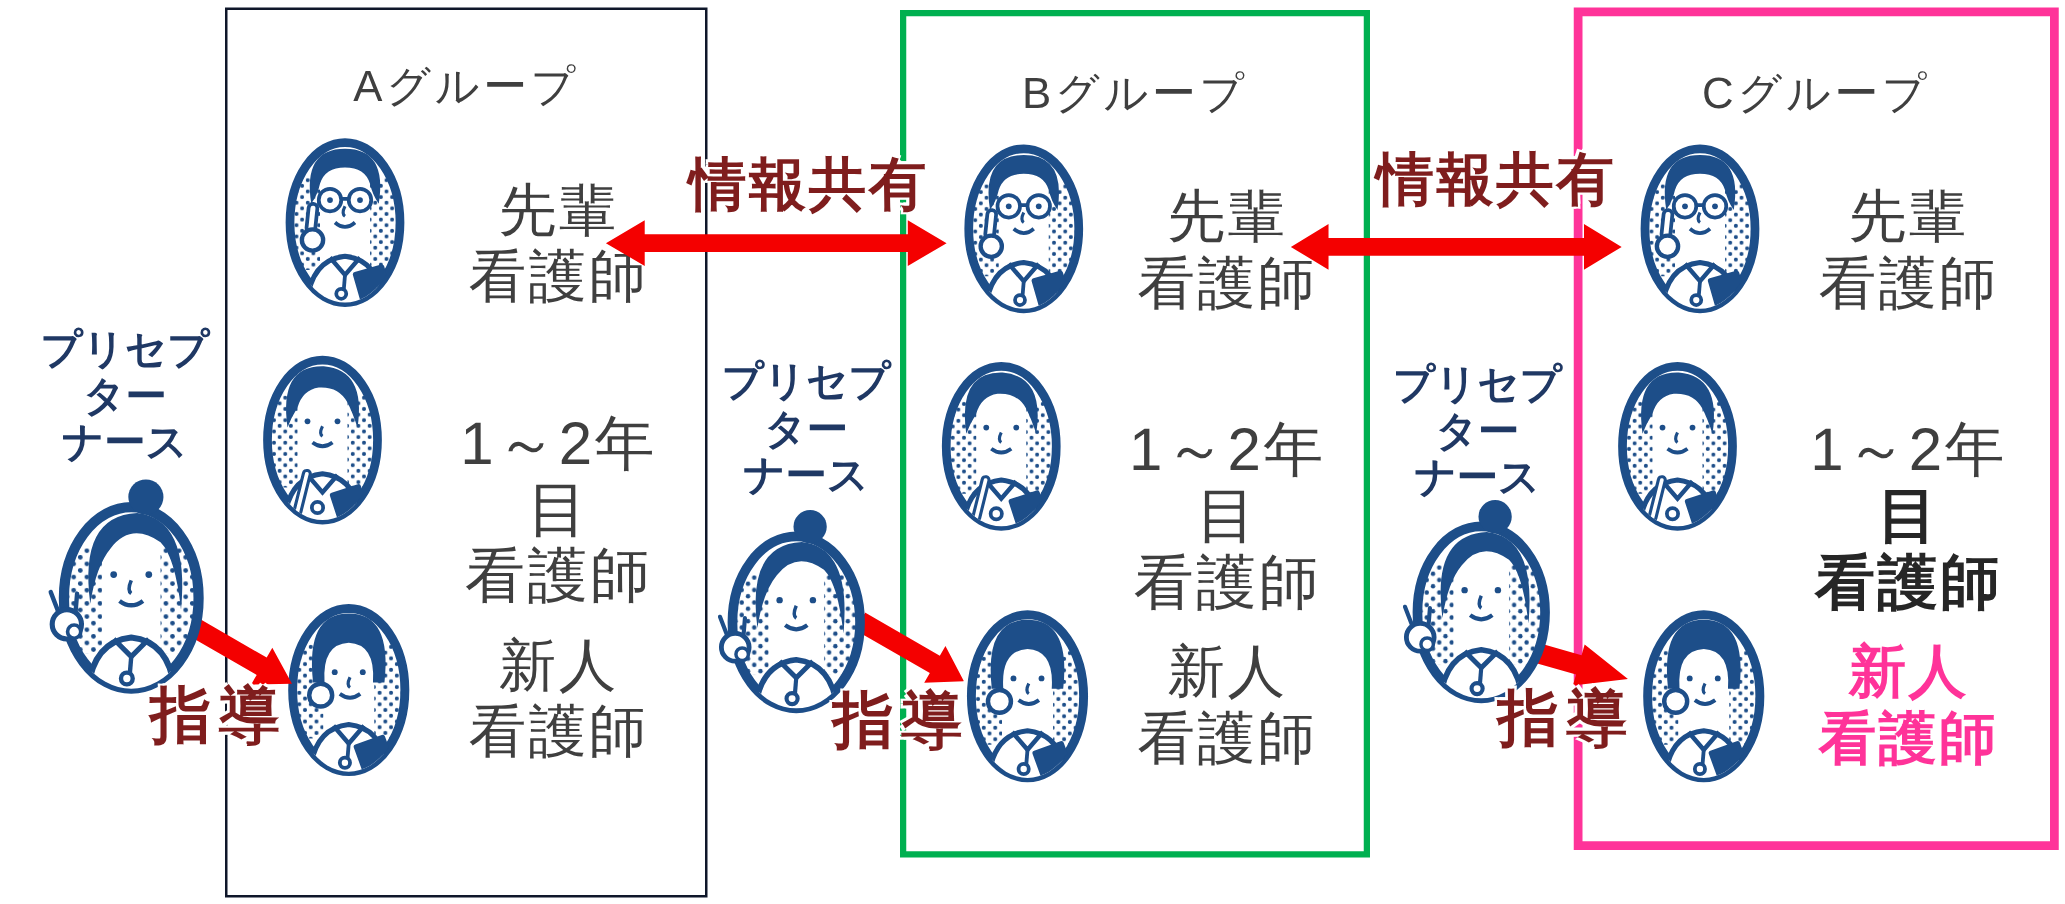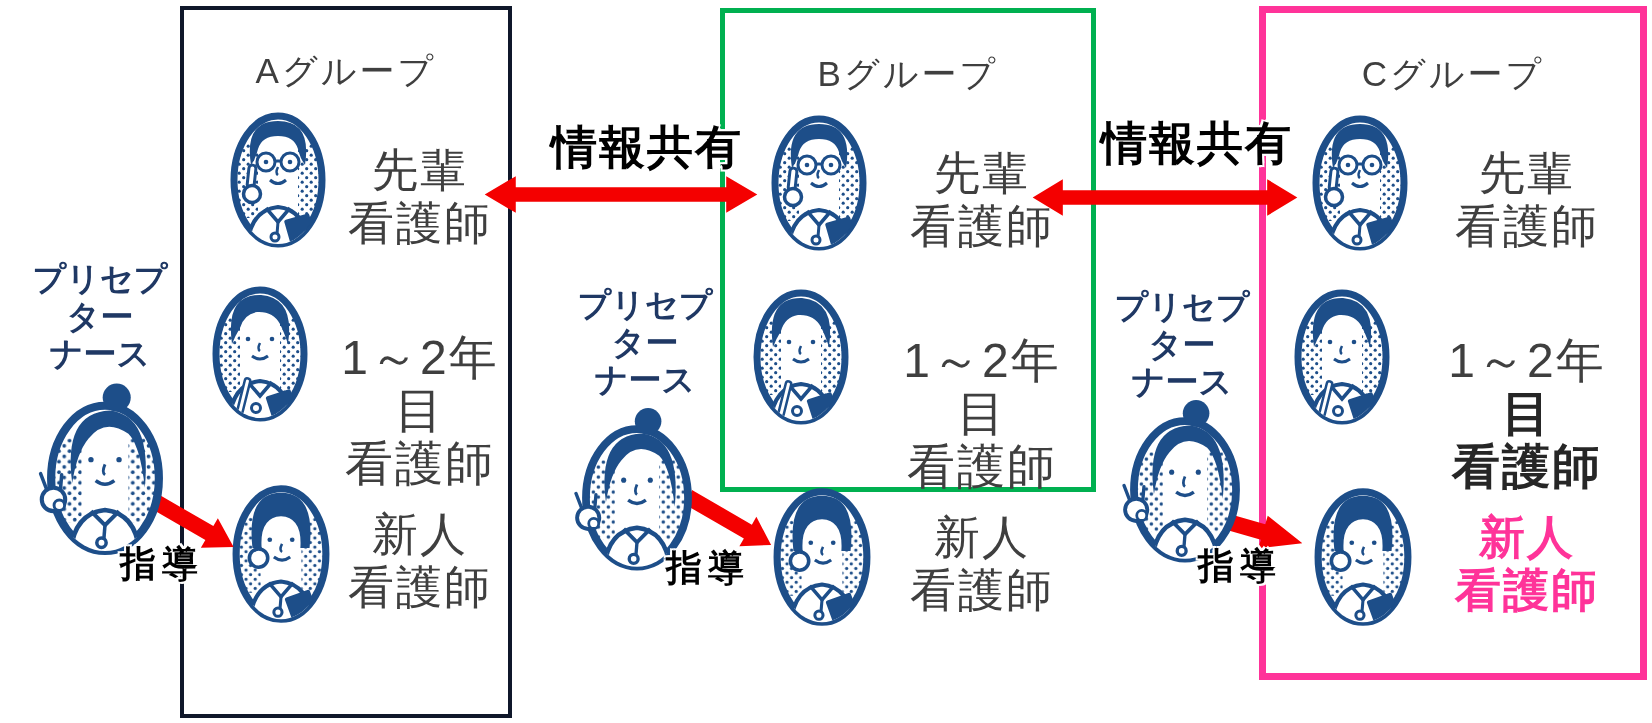--- a/index.html
+++ b/index.html
@@ -1,22 +1,22 @@
 <!DOCTYPE html>
 <html><head>
 <meta charset="utf-8">
 <style>
   html,body{margin:0;padding:0;background:#fff;}
   .stage{position:relative;width:1652px;height:723px;background:#fff;overflow:hidden;
          font-family:"Liberation Sans","DejaVu Sans",sans-serif;}
 
   
   .gbox{position:absolute;background:#fff;box-sizing:border-box;}
-  .box-a{left:180px;top:6px;width:332px;height:712px;border:4px solid #0f172a;}
-  .box-b{left:720px;top:8px;width:376px;height:484px;border:5px solid #00b050;}
+  .box-a{left:180px;top:6px;width:386px;height:712px;border:2px solid #0f172a;}
+  .box-b{left:720px;top:8px;width:376px;height:678px;border:5px solid #00b050;}
   .box-c{left:1259px;top:6px;width:388px;height:674px;border:7px solid #ff3399;padding-left:44px;}
 
   .g-title{position:absolute;top:38px;left:0;right:0;text-align:center;
            font-size:35px;letter-spacing:3px;color:#3f3f3f;}
 
   .member{position:absolute;left:0;right:0;}
   .row-senior{top:96px;}
   .row-mid{top:258px;}
   .row-new{top:446px;}
   .m-icon{position:absolute;}
@@ -40,23 +40,23 @@
   .p-icon{position:absolute;}
   #p1-icon{left:30px;top:380px;width:150px;height:178px;}
   #p2-icon{left:566px;top:404px;width:142px;height:170px;}
   #p3-icon{left:1114px;top:396px;width:142px;height:170px;}
 
   .g-arrow{position:absolute;transform-origin:0 50%;}
   #p1-arrow{left:147px;top:479px;width:100px;height:36px;transform:rotate(30deg);}
   #p2-arrow{left:688px;top:479px;width:96px;height:36px;transform:rotate(30deg);}
   #p3-arrow{left:1162px;top:485px;width:146px;height:36px;transform:rotate(16deg);}
 
-  .olive{color:#000000;font-weight:bold;
+  .olive{color:#7f1d1d;font-weight:bold;
          text-shadow:2px 2px 0 #fff,-2px -2px 0 #fff,2px -2px 0 #fff,-2px 2px 0 #fff;}
-  .p-guide{position:absolute;font-size:36px;letter-spacing:6px;font-family:Liberation Mono, monospace;}
+  .p-guide{position:absolute;font-size:49px;letter-spacing:6px;font-family:Liberation Mono, monospace;}
   #p1-guide{left:120px;top:540px;}
   #p2-guide{left:666px;top:544px;}
   #p3-guide{left:1198px;top:542px;}
 
   
   .s-arrow{position:absolute;}
   #s1-arrow{left:483px;top:173px;width:276px;height:43px;}
   #s2-arrow{left:1031px;top:176px;width:268px;height:43px;}
   .s-label{position:absolute;width:260px;text-align:center;font-size:46px;letter-spacing:2px;}
   #s1-label{left:517px;top:117px;}

